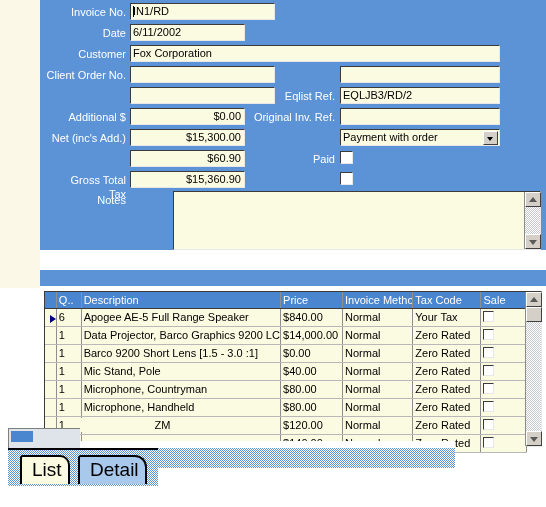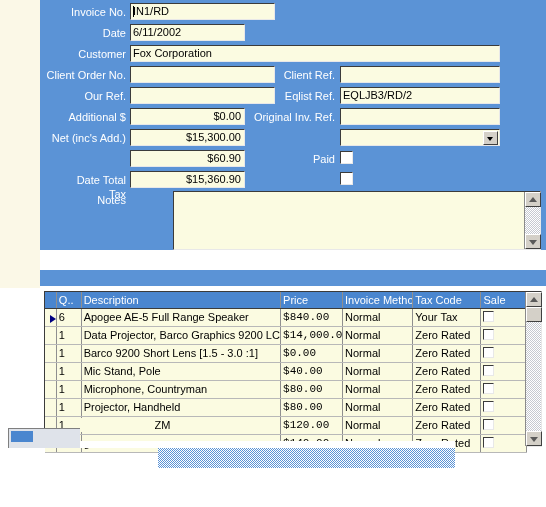--- a/index.html
+++ b/index.html
@@ -229,21 +229,21 @@
   }
   td.sel-col.active { background: #fbfbe1; }
   .rowmark {
     width: 0; height: 0;
     margin: 3px 0 0 3px;
     border-top: 4px solid transparent;
     border-bottom: 4px solid transparent;
     border-left: 6px solid #000080;
   }
   td.qty { text-align: right; padding-right: 3px; }
-  td.price { text-align: right; padding-right: 3px; font-family: Liberation Mono, monospace; }
+  td.price { text-align: right; padding-right: 3px; }
   td.sale { text-align: center; padding: 0; }
   .cellchk {
     display: inline-block;
     width: 11px; height: 11px;
     margin-top: 2px;
     background: #ffffff;
     border-top: 1px solid #3b3b3b;
     border-left: 1px solid #3b3b3b;
     border-right: 1px solid #e8e8e8;
     border-bottom: 1px solid #e8e8e8;
@@ -342,47 +342,46 @@
 <div id="screen">
 
   <div class="left-gutter"></div>
 
   <div class="form-panel">
 
     <div class="fld-label" style="left:0px;top:6px;width:86px;">Invoice No.</div>
     <div class="fld-label" style="left:0px;top:27px;width:86px;">Date</div>
     <div class="fld-label" style="left:0px;top:48px;width:86px;">Customer</div>
     <div class="fld-label" style="left:0px;top:69px;width:86px;">Client Order No.</div>
-    <div class="fld-label" style="left:0px;top:90px;width:86px;">Our Ref.</div>
     <div class="fld-label" style="left:0px;top:111px;width:86px;">Additional $</div>
     <div class="fld-label" style="left:0px;top:132px;width:86px;">Net (inc's Add.)</div>
     <div class="fld-label" style="left:0px;top:153px;width:86px;margin-top:35px;">Tax</div>
-    <div class="fld-label" style="left:0px;top:174px;width:86px;">Date Total</div>
+    <div class="fld-label" style="left:0px;top:174px;width:86px;">Gross Total</div>
     <div class="fld-label" style="left:0px;top:194px;width:86px;">Notes</div>
 
-    <div class="fld-label" style="left:190px;top:69px;width:105px;">Client Ref.</div>
     <div class="fld-label" style="left:190px;top:90px;width:105px;">Eqlist Ref.</div>
     <div class="fld-label" style="left:170px;top:111px;width:125px;">Original Inv. Ref.</div>
     <div class="fld-label" style="left:190px;top:153px;width:105px;">Paid</div>
 
     <div class="txtbox" style="left:90px;top:3px;width:145px;height:17px;"><span class="caret"></span><span>IN1/RD</span></div>
     <div class="txtbox" style="left:90px;top:24px;width:115px;height:17px;">6/11/2002</div>
     <div class="txtbox" style="left:90px;top:45px;width:370px;height:17px;">Fox Corporation</div>
     <div class="txtbox" style="left:90px;top:66px;width:145px;height:17px;"></div>
     <div class="txtbox" style="left:90px;top:87px;width:145px;height:17px;"></div>
     <div class="txtbox num" style="left:90px;top:108px;width:115px;height:17px;">$0.00</div>
     <div class="txtbox num" style="left:90px;top:129px;width:115px;height:17px;">$15,300.00</div>
     <div class="txtbox num" style="left:90px;top:150px;width:115px;height:17px;">$60.90</div>
     <div class="txtbox num" style="left:90px;top:171px;width:115px;height:17px;">$15,360.90</div>
 
     <div class="txtbox" style="left:300px;top:66px;width:160px;height:17px;"></div>
     <div class="txtbox" style="left:300px;top:87px;width:160px;height:17px;">EQLJB3/RD/2</div>
     <div class="txtbox" style="left:300px;top:108px;width:160px;height:17px;"></div>
 
     <div class="combo" style="left:300px;top:129px;width:160px;height:17px;">
+      <span>Payment with order</span>
       <span class="combo-btn"></span>
     </div>
 
     <div class="chk" style="left:300px;top:151px;"></div>
     <div class="chk" style="left:300px;top:172px;"></div>
 
     <div class="notes-box">
 
       <div class="notes-sb">
         <div class="sb-btn up"></div>
@@ -450,21 +449,21 @@
             <td class="qty">1</td>
             <td>Microphone, Countryman</td>
             <td class="price">$80.00</td>
             <td>Normal</td>
             <td>Zero Rated</td>
             <td class="sale"><span class="cellchk"></span></td>
           </tr>
           <tr>
             <td class="sel-col"></td>
             <td class="qty">1</td>
-            <td>Projector, Handheld</td>
+            <td>Microphone, Handheld</td>
             <td class="price">$80.00</td>
             <td>Normal</td>
             <td>Zero Rated</td>
             <td class="sale"><span class="cellchk"></span></td>
           </tr>
           <tr>
             <td class="sel-col"></td>
             <td class="qty">1</td>
             <td>Microphone, PZM</td>
             <td class="price">$120.00</td>
@@ -490,14 +489,18 @@
       <div class="sb-btn down"></div>
     </div>
   </div>
 
   <div class="overlay-glitch-e"></div>
   <div class="overlay-glitch-a"></div>
   <div class="overlay-glitch-b"></div>
   <div class="overlay-glitch-c"></div>
   <div class="overlay-glitch-d"></div>
 
+  <div class="overlay-tabs">
+    <div class="big-tab inactive" style="left:12px;">List</div>
+    <div class="big-tab active" style="left:70px;">Detail</div>
+  </div>
 
 </div>
 
 </body></html>

